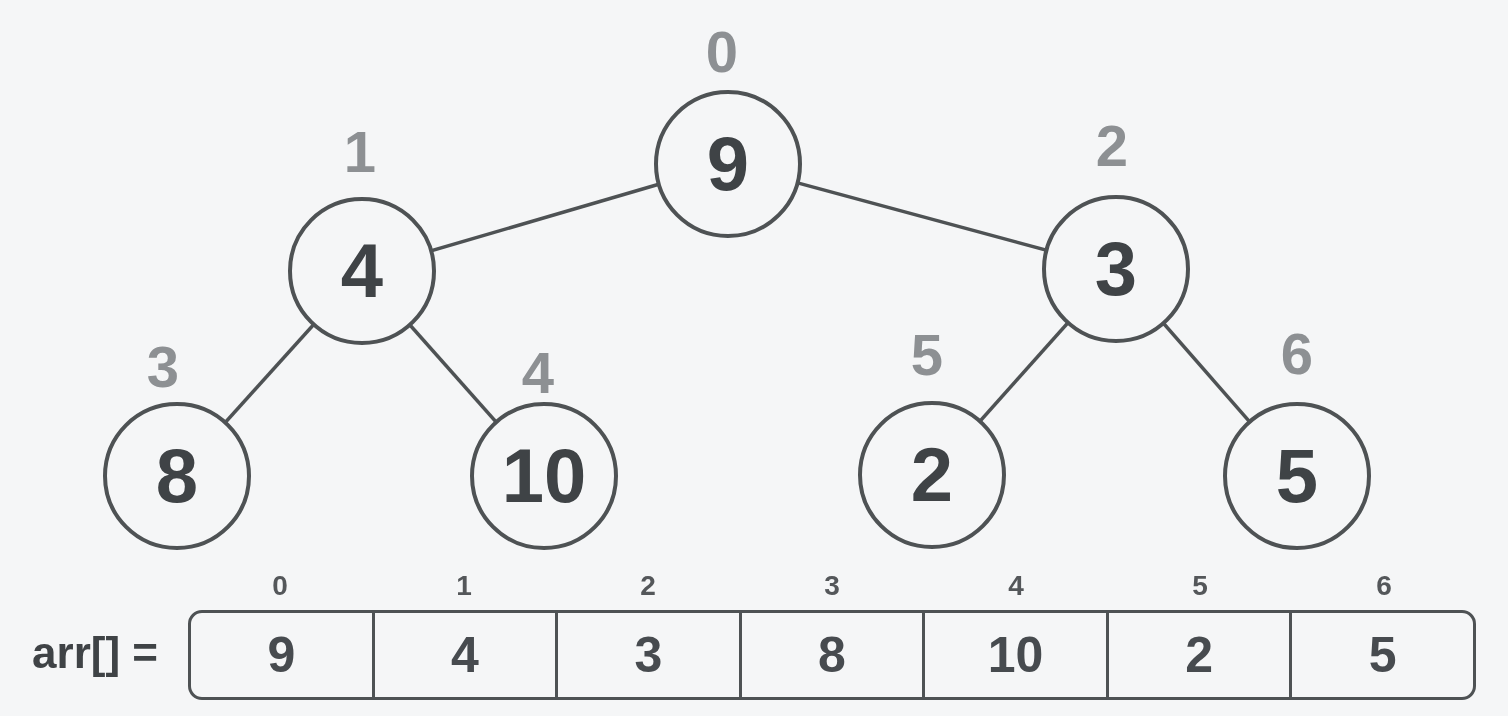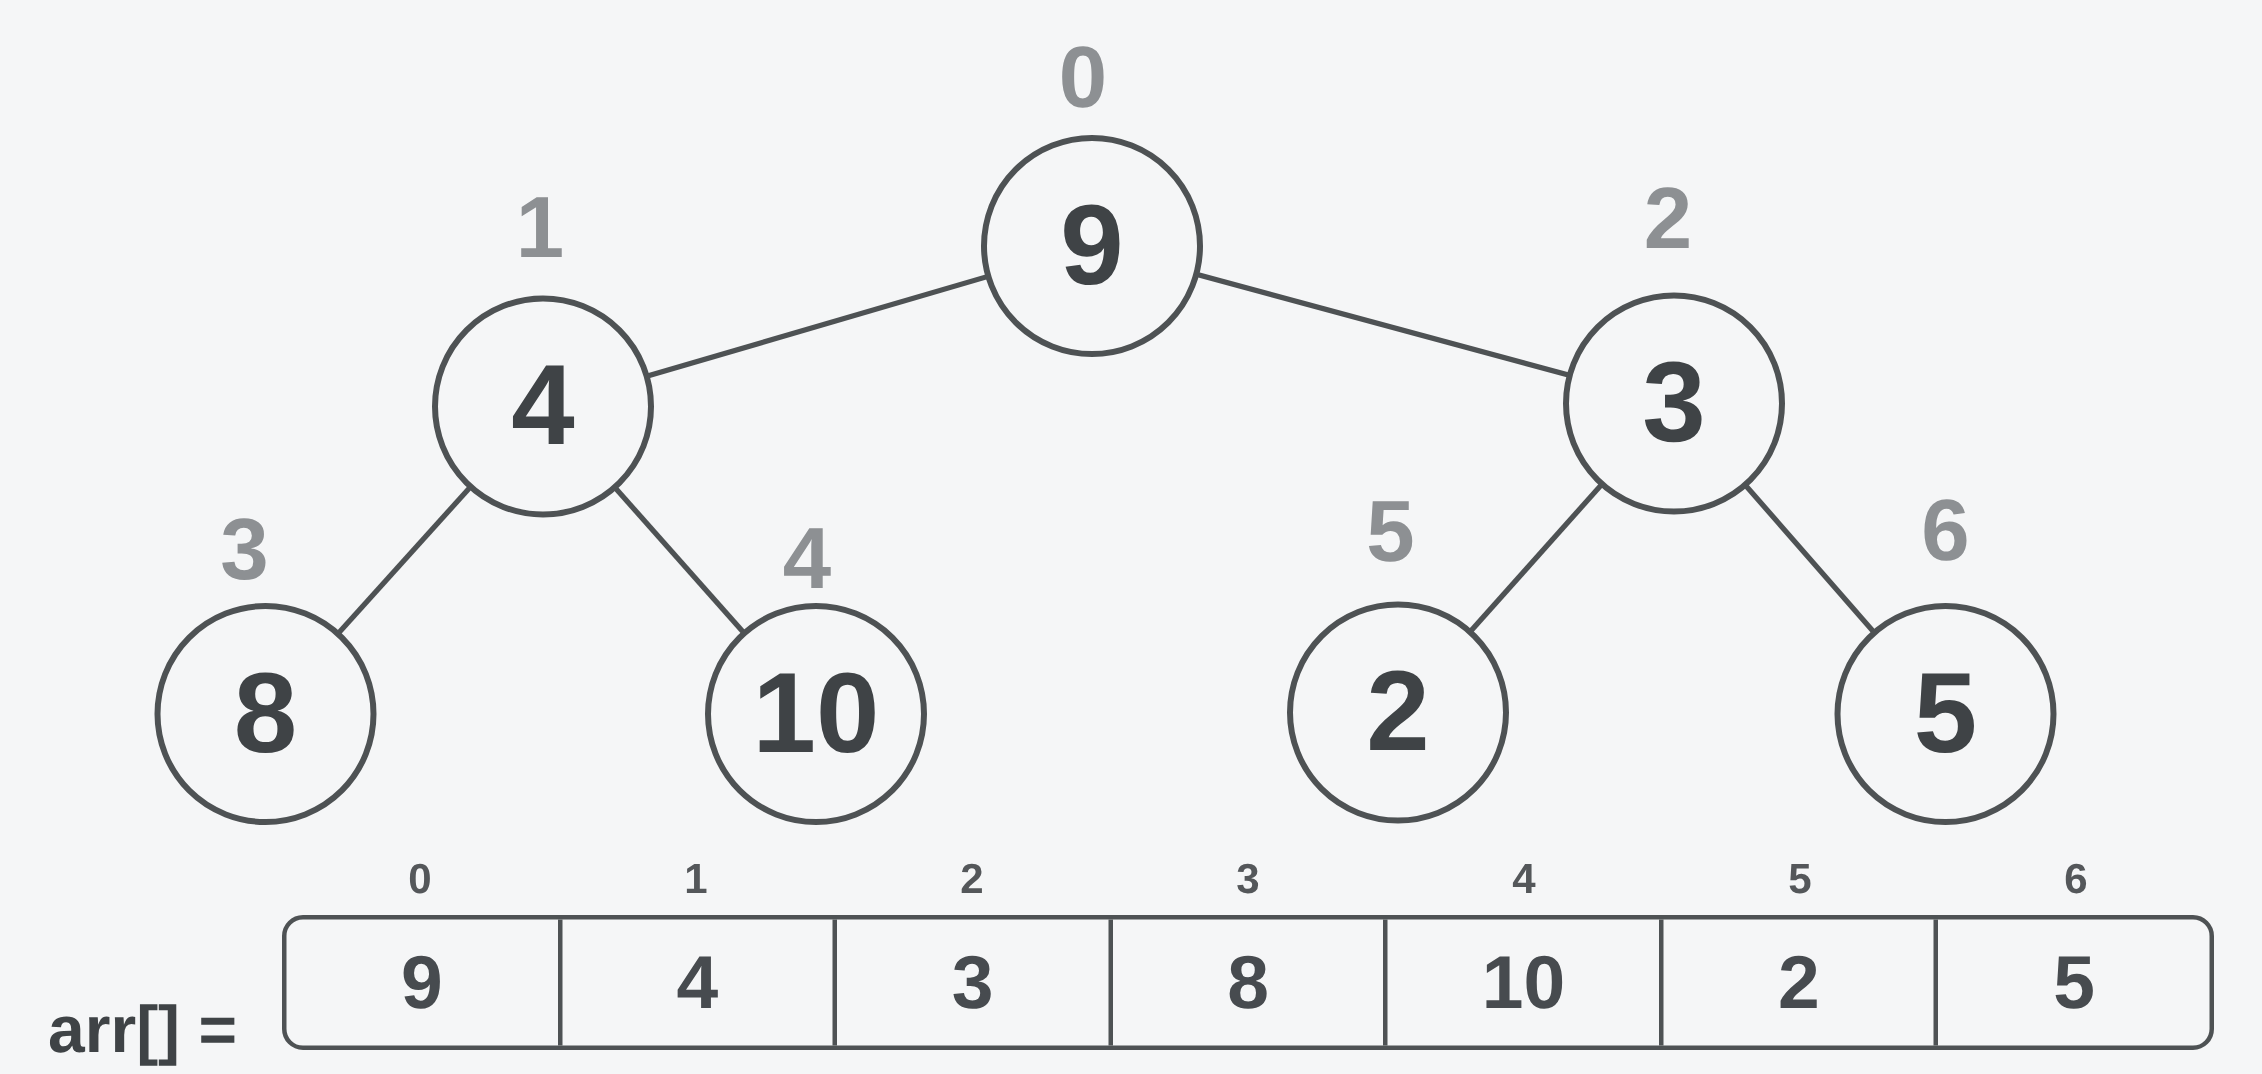--- a/index.html
+++ b/index.html
@@ -32,21 +32,21 @@
     line-height:1;
   }
   .tree-index{
     position:absolute;
     transform:translate(-50%,-50%);
     font-size:58px;font-weight:bold;color:var(--index-label);
     line-height:1;
   }
   .array-label{
     position:absolute;
-    left:0;top:665px;width:158px;
+    left:0;top:631px;width:158px;
     text-align:right;
     font-size:44px;font-weight:bold;color:var(--node-text);
     line-height:1;
   }
   .array-index-row{
     position:absolute;
     left:188px;top:572px;width:1288px;
     display:flex;
   }
   .array-index{

